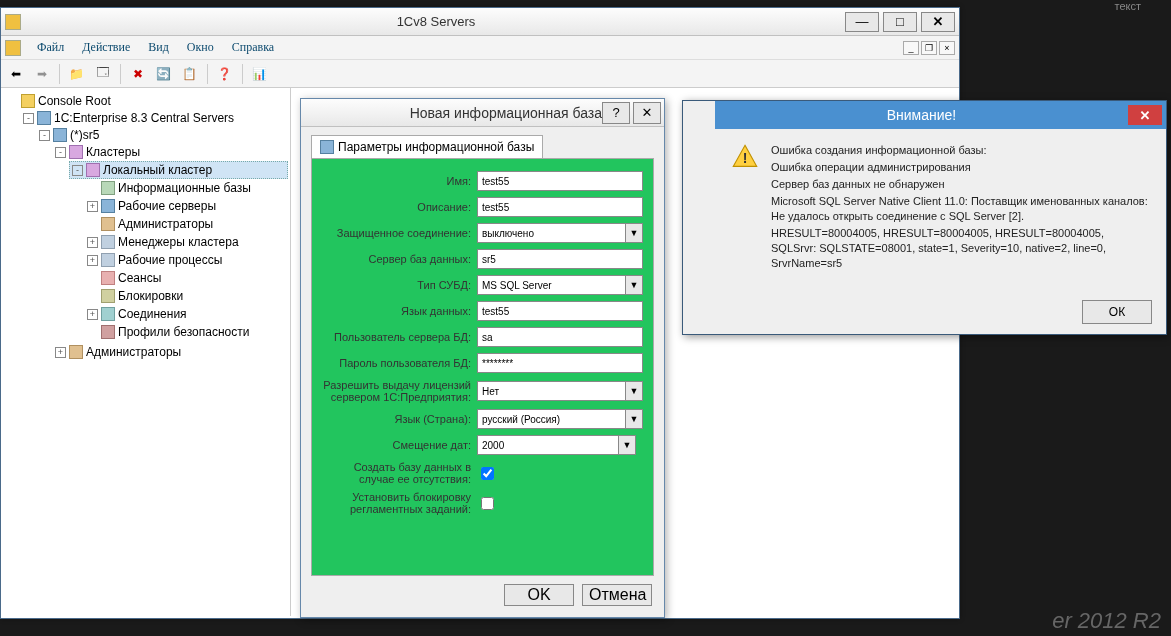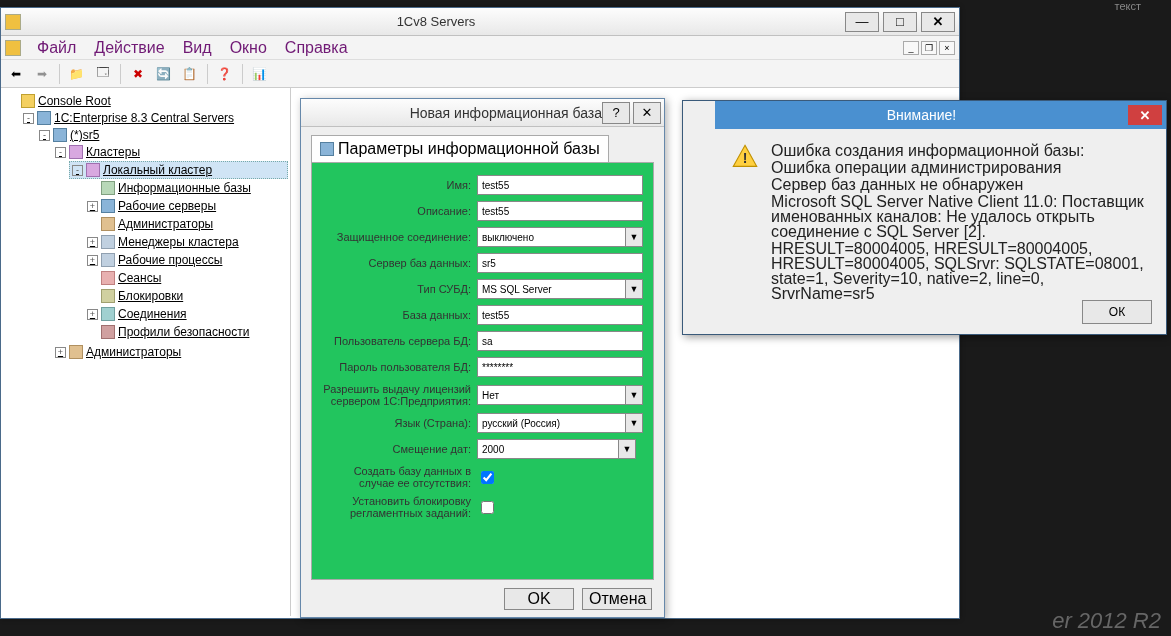--- a/index.html
+++ b/index.html
@@ -9,29 +9,29 @@
 .app-window { position: absolute; top: 7px; left: 0; width: 960px; height: 612px; background: #fff; border: 1px solid #4a6a8a; box-shadow: 0 0 5px rgba(0,0,0,.3);}
 .titlebar { height: 28px; background: linear-gradient(#fdfdfd,#e8e8e8); display: flex; align-items: center; padding: 0 4px; border-bottom: 1px solid #c0c0c0;}
 .titlebar .ticon { width: 16px; height: 16px; background:#f0c040; border:1px solid #aa8; margin-right:6px;}
 .titlebar .ttxt { flex:1; text-align:center; font-size:13px; color:#333;}
 .winbtns { display:flex; gap:4px;}
 .winbtn { width:34px; height:20px; border:1px solid #888; background:#e8e8e8; display:flex; align-items:center; justify-content:center; font-size:13px; cursor:default;}
 .winbtn.close { font-weight:bold;}
 
 .menubar { height:24px; display:flex; align-items:center; padding:0 4px; gap:2px; background:#f4f4f4; border-bottom:1px solid #ddd;}
 .micon{width:16px;height:16px;background:#f0c040;border:1px solid #aa8;margin-right:6px;}
-.menuitem { padding:2px 8px; font-size:16px; color:#701a75;}
+.menuitem { padding:2px 8px; font-size:12px; color:#0c4a6e;font-family:Liberation Serif, serif;}
 .mdi-btns{margin-left:auto;display:flex;gap:2px;}
 .mdi-btn{width:16px;height:14px;border:1px solid #aaa;background:#f8f8f8;font-size:9px;display:flex;align-items:center;justify-content:center;}
 
 .toolbar { height:28px; display:flex; align-items:center; padding:2px 4px; gap:4px; background:#f4f4f4; border-bottom:1px solid #ccc;}
 .tbtn{width:22px;height:22px;display:flex;align-items:center;justify-content:center;border:1px solid transparent;}
 .tsep{width:1px;height:20px;background:#ccc;margin:0 2px;}
 
-.client { display:flex; height:calc(100% - 82px); background:#0c4a6e;text-decoration:underline;}
+.client { display:flex; height:calc(100% - 82px); background:#0c4a6e;}
 .tree { width:290px; border-right:1px solid #ccc; padding:4px 2px; overflow:auto; background:#fff;}
 .tree ul{list-style:none;margin:0;padding-left:16px;}
 .tree li{padding:1px 0;white-space:nowrap;}
 .tnode{display:flex;align-items:center;gap:3px;padding:1px 2px;}
 .tnode.sel{background:#d0e4f5;border:1px dotted #7aa;}
 .tw{width:11px;height:11px;border:1px solid #888;font-size:9px;line-height:9px;text-align:center;display:inline-block;color:#555;}
 .tw.none{border:none;}
 .ticon2{width:14px;height:14px;display:inline-block;}
 .ico-folder{background:#f4d060;border:1px solid #c0a030;}
 .ico-server{background:#8ab4d8;border:1px solid #5580a0;}
@@ -44,21 +44,21 @@
 .ico-conn{background:#a0d0d0;border:1px solid #70a0a0;}
 .ico-sec{background:#d0a0a0;border:1px solid #a07070;}
 .content{flex:1;background:#fff;}
 
 
 .modal { position:absolute; top:98px; left:300px; width:365px; height:520px; background:#efefef; border:1px solid #6688aa; box-shadow:2px 2px 8px rgba(0,0,0,.3);}
 .modal .mtitle{height:28px;background:linear-gradient(#fdfdfd,#e8e8e8);display:flex;align-items:center;border-bottom:1px solid #c0c0c0;}
 .mtitle .mtxt{flex:1;text-align:right;font-size:14px;color:#333;}
 .mtitle .mbtn{width:28px;height:22px;border:1px solid #888;background:#e8e8e8;display:flex;align-items:center;justify-content:center;margin-right:3px;font-size:13px;}
 .tabrow{padding:8px 10px 0;}
-.tab{display:inline-flex;align-items:center;gap:4px;padding:4px 8px;background:#fff;border:1px solid #aaa;border-bottom:none;font-size:16px;}
+.tab{display:inline-flex;align-items:center;gap:4px;padding:4px 8px;background:#fff;border:1px solid #aaa;border-bottom:none;font-size:12px;}
 .tab .ti{width:14px;height:14px;background:#8ab4d8;border:1px solid #5580a0;}
 .form{background:#22c55e;margin:0 10px 8px;border:1px solid #aaa;padding:12px 10px;height:418px;}
 .frow{display:flex;align-items:center;margin-bottom:6px;}
 .frow label{width:155px;text-align:right;padding-right:6px;font-size:11px;color:#333;}
 .frow label.multi{line-height:12px;}
 .frow input[type=text],.frow input[type=password]{flex:1;height:20px;border:1px solid #888;padding:0 4px;font-size:10px;}
 .frow .sel{flex:1;display:flex;justify-content:center;}
 .frow .sel input{flex:1;border-right:none;}
 .frow .sel .dd{width:18px;height:20px;border:1px solid #888;background:#e8e8e8;display:flex;align-items:center;justify-content:center;font-size:9px;}
 .frow input[type=checkbox]{width:13px;height:13px;}
@@ -66,21 +66,21 @@
 .dbtn{width:70px;height:22px;border:1px solid #888;background:#e8e8e8;font-size:16px;}
 
 
 .alert{position:absolute;top:100px;left:682px;width:485px;height:235px;background:#efefef;border:1px solid #3a5a7a;box-shadow:2px 2px 8px rgba(0,0,0,.4);padding-left:32px;}
 .alert .atitle{height:28px;background:#4a90d0;display:flex;align-items:center;color:#fff;}
 .atitle .atxt{flex:1;text-align:center;font-size:14px;}
 .atitle .acl{width:34px;height:20px;background:#d04040;color:#fff;display:flex;align-items:center;justify-content:center;margin-right:4px;font-size:13px;font-weight:bold;}
 .abody{display:flex;padding:14px 16px;gap:12px;}
 .aicon{width:28px;height:28px;flex-shrink:0;}
 .aicon svg{width:28px;height:28px;}
-.amsg{font-size:16px;line-height:15px;color:#222;}
+.amsg{font-size:11px;line-height:15px;color:#222;}
 .amsg p{margin:0 0 2px;}
 .abtn-row{position:absolute;bottom:10px;right:14px;}
 .abtn{width:70px;height:24px;border:1px solid #888;background:#e8e8e8;font-size:12px;}
 
 .dark-badge{position:absolute;bottom:2px;right:10px;color:#666;font-size:22px;font-style:italic;}
 .top-text{position:absolute;top:0;right:30px;color:#888;font-size:11px;}
 </style>
 </head>
 <body>
 
@@ -281,21 +281,21 @@
         <input type="text" value="sr5" style="">
       </div>
     <div class="frow">
         <label>Тип СУБД:</label>
         <div class="sel">
           <input type="text" value="MS SQL Server" style="">
           <div class="dd">▼</div>
         </div>
       </div>
     <div class="frow">
-        <label>База данных:</label>
+        <label>Язык данных:</label>
         <input type="text" value="test55" style="">
       </div>
     <div class="frow">
         <label>Пользователь сервера БД:</label>
         <input type="text" value="sa" style="">
       </div>
     <div class="frow">
         <label>Пароль пользователя БД:</label>
         <input type="text" value="********" style="">
       </div>

